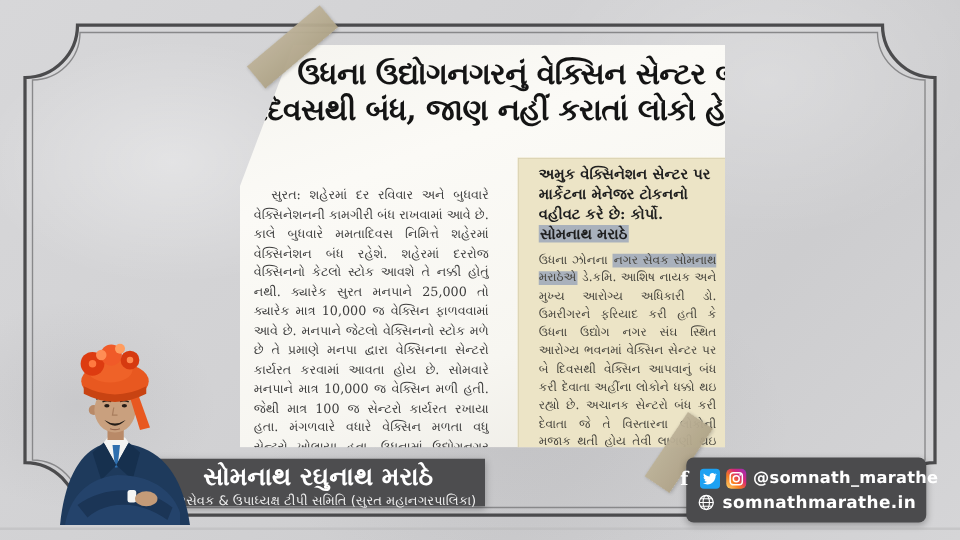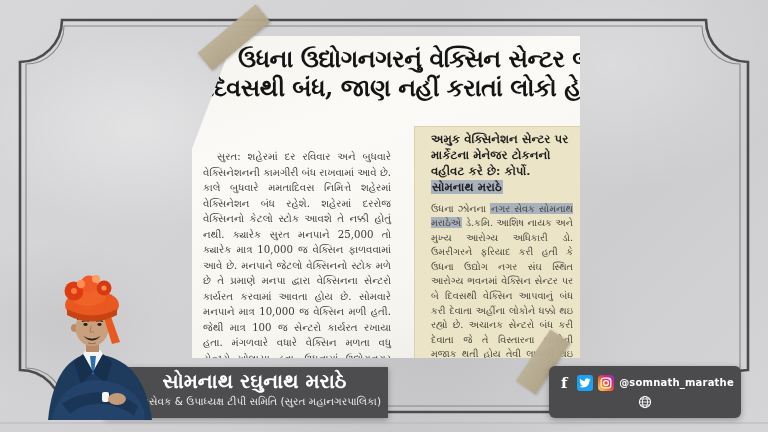--- a/index.html
+++ b/index.html
@@ -37,34 +37,34 @@
   #right-body{margin-top:6px;font-size:9.7px;line-height:1.5;text-align:justify;color:#45433c;}
   .hl{background:#a9b1bc;padding:0 1px;}
 
   
   .tape{position:absolute;background:linear-gradient(#bcb197,#b0a488);opacity:.95;z-index:3;
     box-shadow:0 1px 3px rgba(60,60,60,.3);}
   #tape-top{left:196px;top:26px;width:76px;height:23px;transform:rotate(-40deg);}
   #tape-bottom{left:512px;top:350px;width:62px;height:24px;transform:rotate(-56deg);}
 
   
-  #name-box{position:absolute;left:105px;top:367px;width:283px;height:51px;z-index:4;
+  #name-box{position:absolute;left:105px;top:367px;width:283px;height:38px;z-index:4;
     background:#4d4d4f;color:#fff;text-align:center;box-shadow:0 2px 6px rgba(0,0,0,.3);
     padding-top:3px;box-sizing:border-box;}
   #person-name{font-size:20px;font-weight:700;line-height:1.15;padding-left:16px;}
   #person-title{font-size:10.5px;margin-top:2px;color:#efefef;padding-left:16px;}
   #social-box{position:absolute;left:549px;top:366px;width:192px;height:52px;z-index:4;
     background:#4b4b4d;border-radius:6px;color:#fff;box-shadow:0 2px 6px rgba(0,0,0,.3);
     display:flex;flex-direction:column;justify-content:center;align-items:center;gap:3px;}
   .social-row{display:flex;align-items:center;gap:5px;}
   .icn{width:16px;height:16px;display:flex;align-items:center;justify-content:center;}
   #fb-icon{font-weight:700;font-size:15px;color:#fff;font-family:"DejaVu Serif",serif;}
   #tw-icon{background:#1da1f2;border-radius:3px;}
   #ig-icon{background:linear-gradient(45deg,#feda75 0%,#fa7e1e 35%,#d62976 65%,#962fbf 100%);border-radius:4px;}
-  #handle-text{font-size:10px;font-weight:700;letter-spacing:.2px;}
+  #handle-text{font-size:13px;font-weight:700;letter-spacing:.2px;}
   #website-text{font-size:13.5px;font-weight:700;letter-spacing:.3px;}
 
   
   #person{position:absolute;left:44px;top:270px;width:152px;height:150px;z-index:6;}
 </style>
 </head>
 <body>
 
 <div id="stage">
 
@@ -120,20 +120,21 @@
     <div class="social-row">
       <span class="icn">
         <svg width="14" height="14" viewBox="0 0 16 16">
             <circle cx="8" cy="8" r="6.4" fill="none" stroke="#ffffff" stroke-width="1.2"></circle>
             <ellipse cx="8" cy="8" rx="2.9" ry="6.4" fill="none" stroke="#ffffff" stroke-width="1"></ellipse>
             <line x1="1.6" y1="8" x2="14.4" y2="8" stroke="#ffffff" stroke-width="1"></line>
             <line x1="2.5" y1="4.6" x2="13.5" y2="4.6" stroke="#ffffff" stroke-width="1"></line>
             <line x1="2.5" y1="11.4" x2="13.5" y2="11.4" stroke="#ffffff" stroke-width="1"></line>
           </svg>
       </span>
+      <span id="website-text">somnathmarathe.in</span>
     </div>
   </div>
 
   <div id="person">
     <svg width="152" height="150" viewBox="0 0 152 150">
 
       <path d="M 4 150 C 8 110 22 90 40 85 L 58 85 C 86 90 102 110 108 150 Z" fill="#1e3a5c"></path>
 
       <path d="M 39 84 L 49 102 L 59 84 L 56 80 L 42 80 Z" fill="#f4f4f2"></path>
       <path d="M 46 86 L 52 86 L 50 104 L 48 104 Z" fill="#2f6fae"></path>

